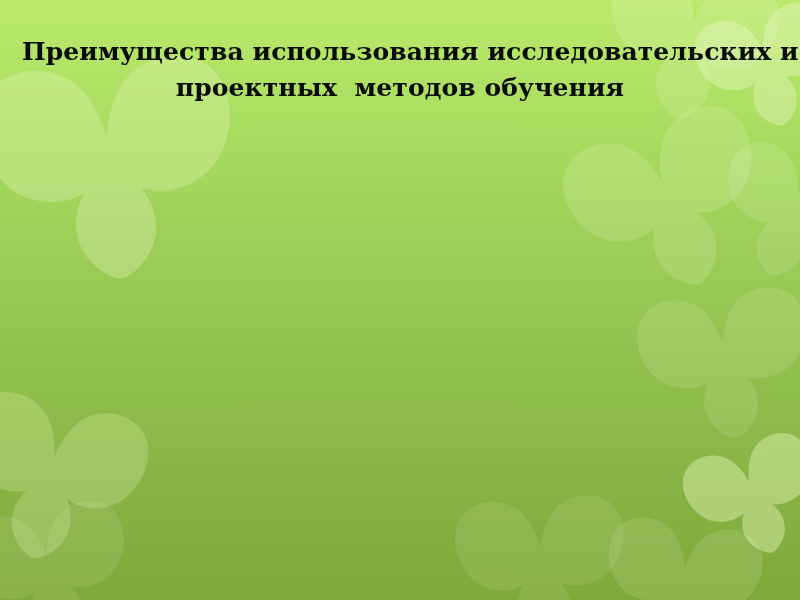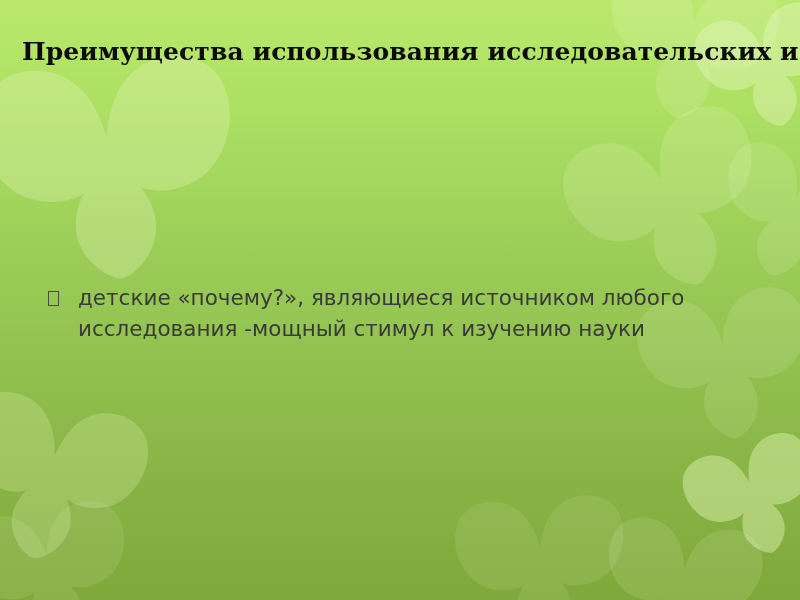--- a/index.html
+++ b/index.html
@@ -183,27 +183,22 @@
   </div>
 
   <div class="bf" style="left:-30px; top:505px; width:165px; height:165px; opacity:0.10; transform:rotate(-10deg);">
     <svg viewBox="0 0 200 200">
         <use href="#butterfly" fill="#f2fbd8"></use>
       </svg>
   </div>
 
   <div class="title-block">
     <div class="title-line l1">Преимущества использования исследовательских и</div>
+    <div class="title-line l2">проектных  методов обучения</div>
   </div>
 
   <div class="body-block">
 
-    <div class="bullet-row">
-      <span class="bullet-marker">
-        <span class="tofu"></span>
-      </span>
-      <span class="bullet-text">детские «почему?», являющиеся источником любого исследования -мощный стимул к изучению науки</span>
-    </div>
 
 
   </div>
 
 </div>
 
 </body></html>

